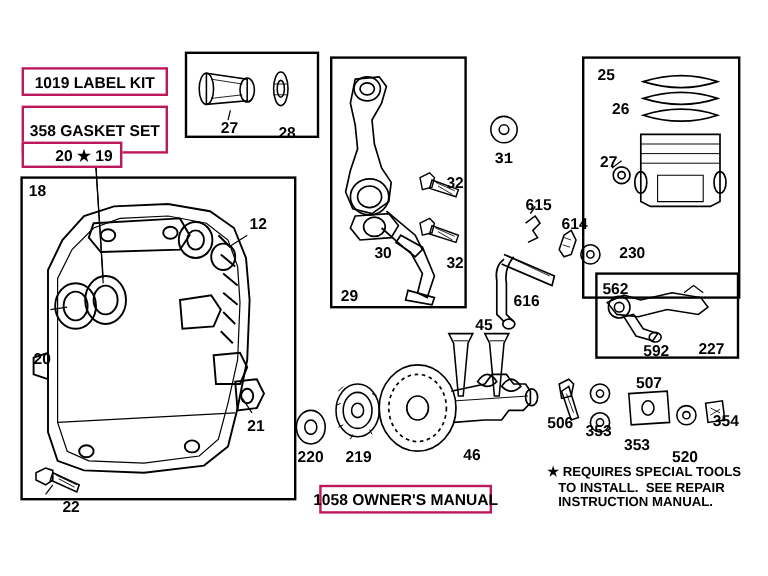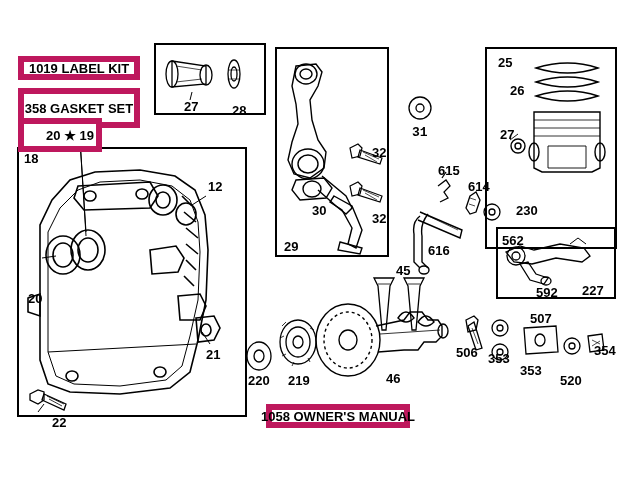--- a/index.html
+++ b/index.html
@@ -16,21 +16,21 @@
   }
   .label{
     position:absolute;
     font-weight:bold;
     color:#000;
     white-space:nowrap;
     line-height:1;
   }
   .boxlabel{
     position:absolute;
-    border:6px solid #be185d;
+    border:2px solid #be185d;
     box-sizing:border-box;
     font-weight:bold;
     display:flex;
     align-items:center;
     justify-content:center;
     background:#fff;
     color:#000;
     white-space:nowrap;
     line-height:1;
   }
@@ -262,21 +262,21 @@
     </g>
 
     <path class="ln" stroke-width="1" d="M80 140 L86 232"></path>
 
   </svg>
 
   <div class="boxlabel" style="left:18px;top:56px;width:122px;height:24px;font-size:13px;">1019 LABEL KIT</div>
 
   <div class="boxlabel" style="left:18px;top:88px;width:122px;height:40px;font-size:13px;">358 GASKET SET</div>
 
-  <div class="boxlabel" style="left:18px;top:118px;width:84px;height:34px;font-size:13px;padding-left:20px;">20 ★ 19</div>
+  <div class="boxlabel" style="left:18px;top:118px;width:84px;height:22px;font-size:13px;padding-left:20px;">20 ★ 19</div>
 
   <div class="boxlabel" style="left:266px;top:404px;width:144px;height:24px;font-size:13px;">1058 OWNER'S MANUAL</div>
 
   <div class="label num" style="left:24px;top:152px;">18</div>
 
   <div class="label num" style="left:208px;top:180px;">12</div>
 
   <div class="label num" style="left:28px;top:248px;margin-top:44px;">20</div>
 
   <div class="label num" style="left:206px;top:348px;">21</div>
@@ -330,14 +330,17 @@
   <div class="label num" style="left:488px;top:352px;">353</div>
 
   <div class="label num" style="left:520px;top:364px;">353</div>
 
   <div class="label num" style="left:530px;top:312px;">507</div>
 
   <div class="label num" style="left:560px;top:374px;">520</div>
 
   <div class="label num" style="left:594px;top:344px;">354</div>
 
+  <div class="note" style="left:456px;top:388px;">★ REQUIRES SPECIAL TOOLS
+   TO INSTALL.  SEE REPAIR
+   INSTRUCTION MANUAL.</div>
 
 </div>
 
 </body></html>

